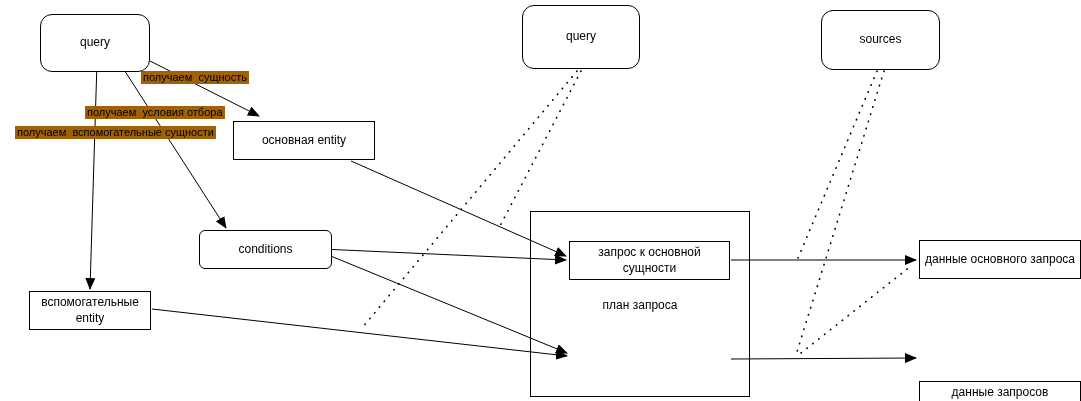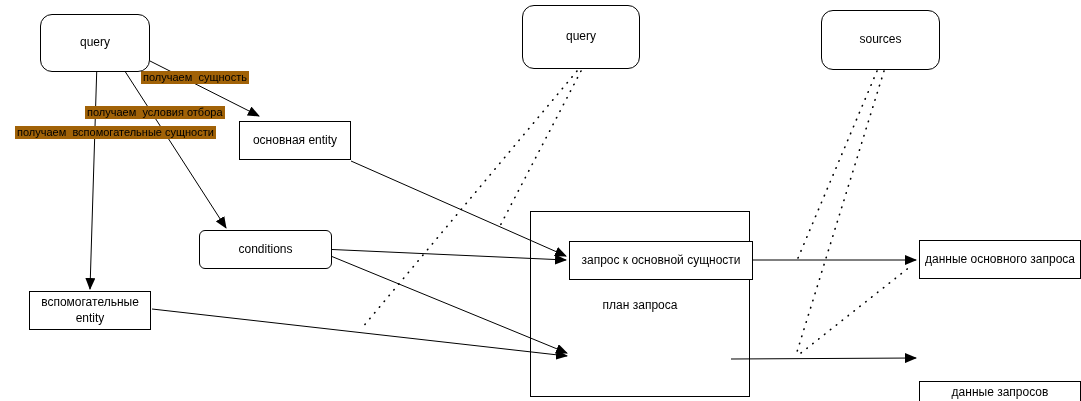--- a/index.html
+++ b/index.html
@@ -76,26 +76,26 @@
   <div class="group" style="left:530px;top:211px;width:220px;height:186px;">
     <div class="group-label">план запроса</div>
   </div>
 
   <div class="node rounded" style="left:40px;top:14px;width:110px;height:58px;">query</div>
 
   <div class="node rounded" style="left:522px;top:5px;width:118px;height:64px;">query</div>
 
   <div class="node rounded" style="left:821px;top:10px;width:119px;height:60px;">sources</div>
 
-  <div class="node" style="left:239px;top:121px;width:112px;height:39px;">основная entity</div>
+  <div class="node" style="left:233px;top:121px;width:142px;height:39px;">основная entity</div>
 
   <div class="node" style="left:199px;top:230px;width:133px;height:39px;border-radius:6px;">conditions</div>
 
   <div class="node" style="left:29px;top:291px;width:122px;height:39px;padding:13px 8px;">вспомогательные entity</div>
 
-  <div class="node" style="left:569px;top:241px;width:184px;height:39px;padding:0 0;">запрос к основной сущности</div>
+  <div class="node" style="left:569px;top:241px;width:161px;height:39px;padding:0 8px;">запрос к основной сущности</div>
 
 
   <div class="node" style="left:919px;top:240px;width:162px;height:39px;">данные основного запроса</div>
 
   <div class="node" style="left:919px;top:341px;width:162px;height:40px;padding:0 20px;margin-top:40px;">данные запросов дополнительных</div>
 
 </div>
 
 </body></html>

